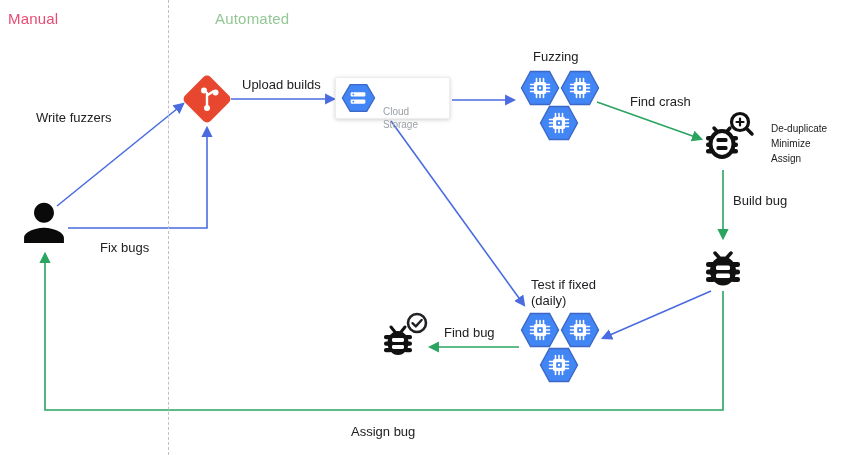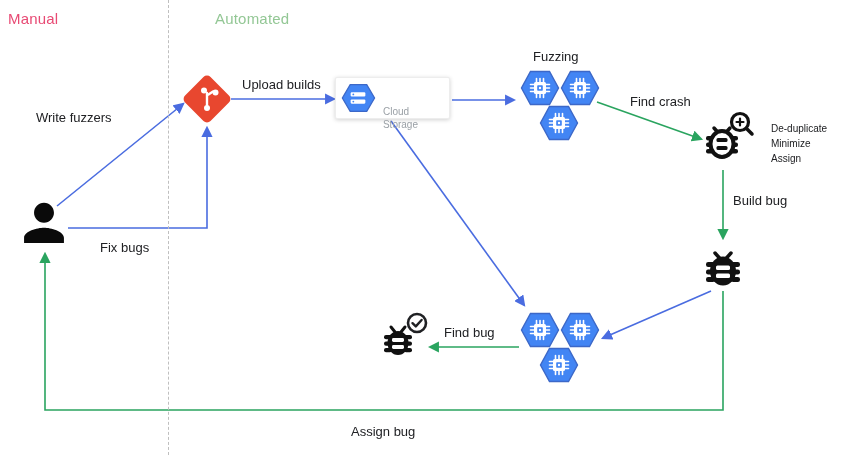--- a/index.html
+++ b/index.html
@@ -161,20 +161,24 @@
         <rect x="5" y="34" width="9" height="5" rx="2.2"></rect>
       <rect x="30" y="19" width="9" height="5" rx="2.2"></rect>
         <rect x="30" y="26.5" width="9" height="5" rx="2.2"></rect>
         <rect x="30" y="34" width="9" height="5" rx="2.2"></rect>
     </g>
     <ellipse cx="22" cy="28" rx="13" ry="14.5" fill="#111"></ellipse>
     <rect x="15" y="22.5" width="14" height="4.5" rx="1.5" fill="#fff"></rect>
     <rect x="15" y="30.5" width="14" height="4.5" rx="1.5" fill="#fff"></rect>
   </svg>
 
+  <div id="testfixed" class="abs">
+    <div>Test if fixed</div>
+    <div>(daily)</div>
+  </div>
   <div class="cluster" style="left:520px;top:312px">
     <svg class="hex" style="left:0;top:0" viewBox="0 0 40 36">
       <polygon class="hex-body" points="10.5,1.5 29.5,1.5 38.5,18 29.5,34.5 10.5,34.5 1.5,18"></polygon>
       <path class="pin" d="M16.5 8.5v3.5M20 8.5v3.5M23.5 8.5v3.5M16.5 24v3.5M20 24v3.5M23.5 24v3.5M10.5 14.5h3.5M10.5 18h3.5M10.5 21.5h3.5M26 14.5h3.5M26 18h3.5M26 21.5h3.5"></path>
       <rect class="chip-body" x="14" y="12" width="12" height="12" rx="1.5"></rect>
       <rect class="chip-core" x="17.2" y="15.2" width="5.6" height="5.6" rx="0.8"></rect>
       <circle class="chip-dot" cx="20" cy="18" r="1.2"></circle>
     </svg>
     <svg class="hex" style="left:40px;top:0" viewBox="0 0 40 36">
       <polygon class="hex-body" points="10.5,1.5 29.5,1.5 38.5,18 29.5,34.5 10.5,34.5 1.5,18"></polygon>

